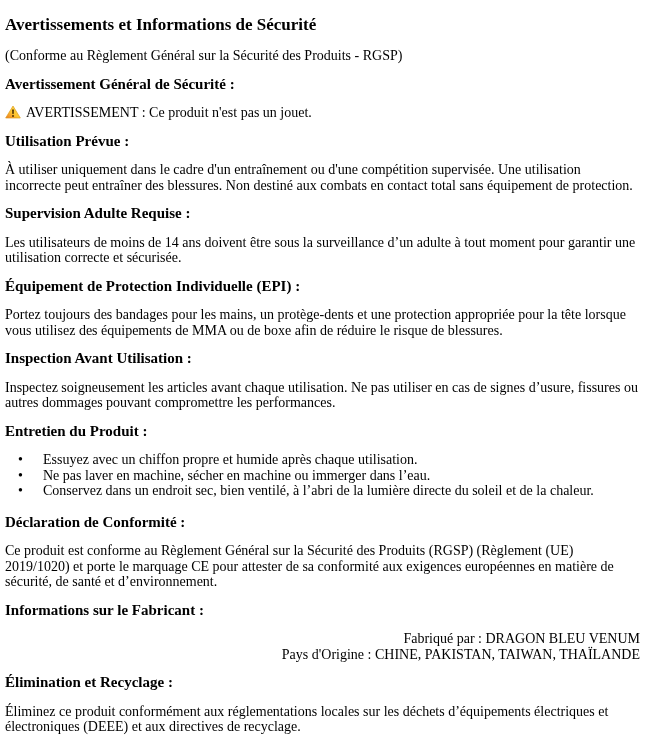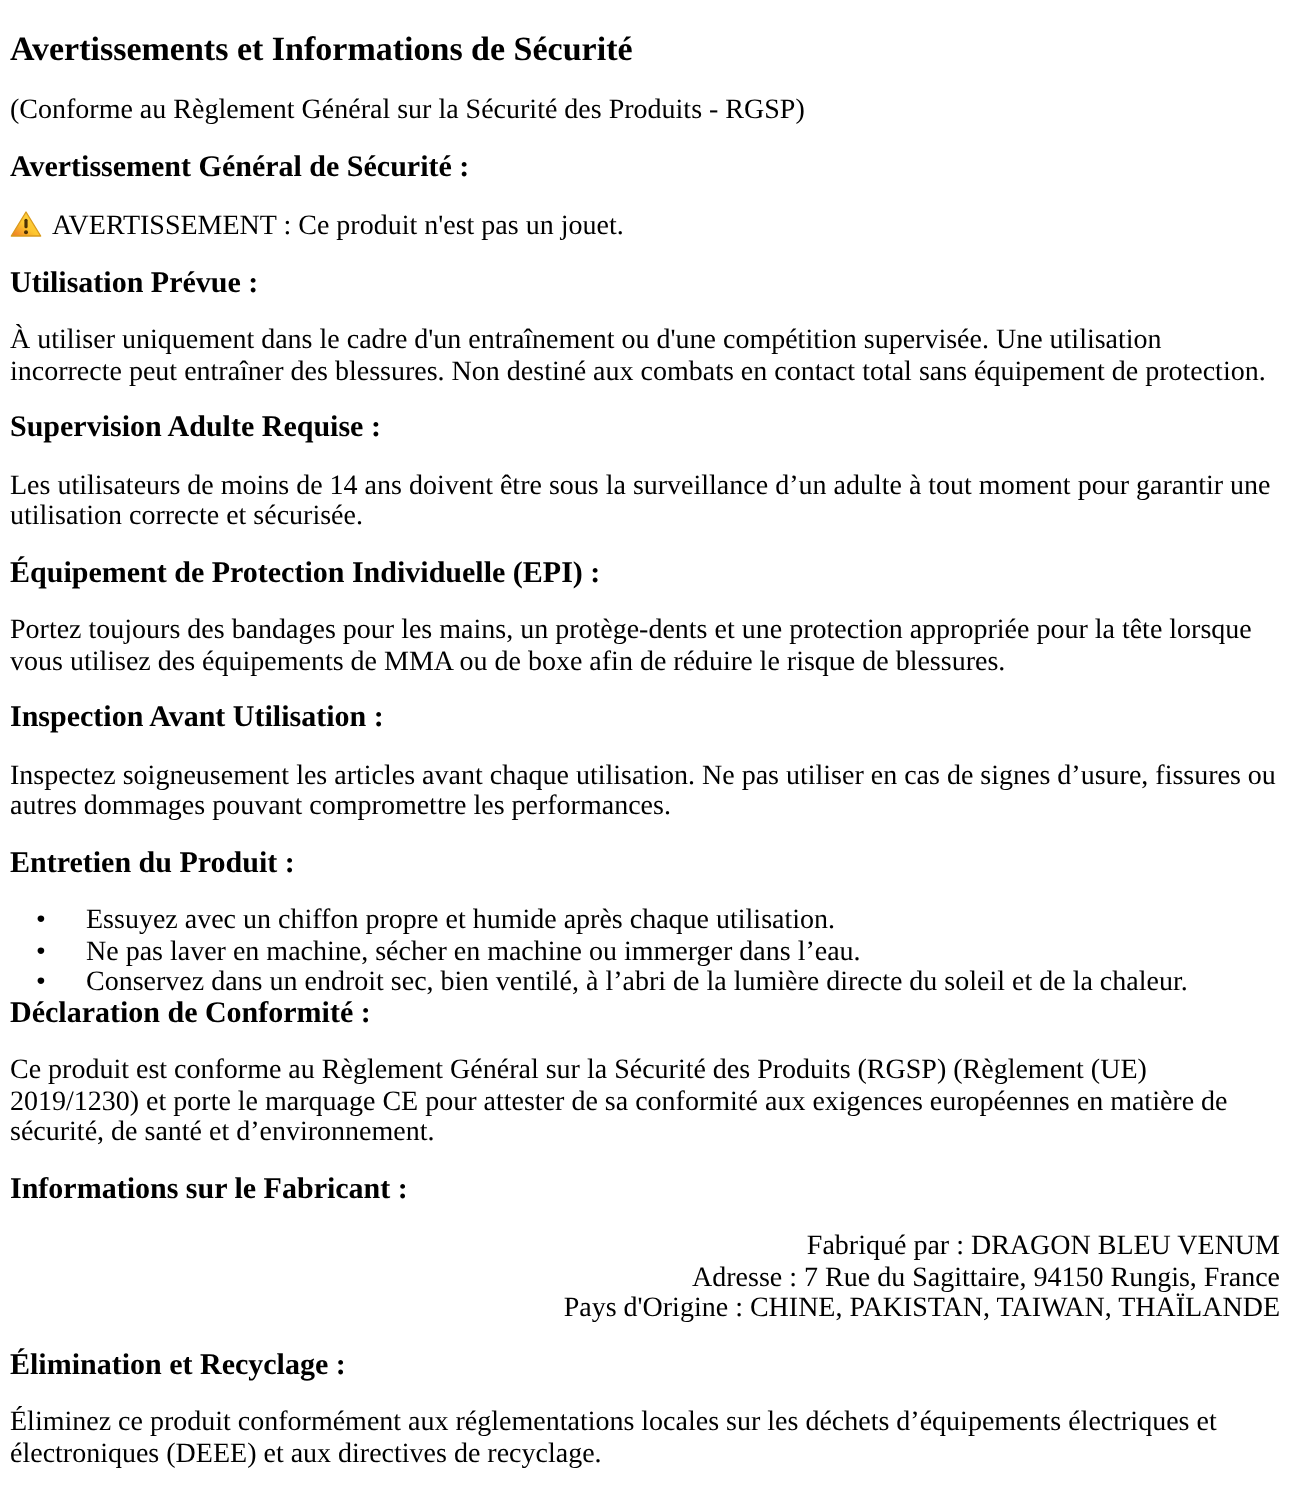--- a/index.html
+++ b/index.html
@@ -12,21 +12,21 @@
     line-height: 15.5px;
   }
   .doc-title {
     font-size: 17px;
     line-height: 20px;
     font-weight: bold;
     margin: 12px 0 13px 0;
   }
   p { margin: 13px 0; }
   .heading { font-weight: bold; font-size: 15px; }
-  .no-top { margin-top: 0; }
+  .no-top { margin-top: 16px; }
   .bullet-list { margin: 13px 0 0 0; }
   .bullet-row { position: relative; padding-left: 38px; }
   .bullet-dot { position: absolute; left: 13px; top: 0; }
   .mfg-line { display: block; text-align: right; }
   b { font-weight: normal; }
   .warn-icon { display: inline-block; margin-right: 5px; }
   .warn-icon svg { vertical-align: -2px; }
 </style>
 </head>
 <body>
@@ -77,26 +77,25 @@
       <span class="bullet-dot">•</span>
       <span>Ne pas laver en machine, sécher en machine ou immerger dans l’eau.</span>
     </div>
     <div class="bullet-row">
       <span class="bullet-dot">•</span>
       <span>Conservez dans un endroit sec, bien ventilé, à l’abri de la lumière directe du soleil et de la chaleur.</span>
     </div>
   </div>
 
   <p class="heading no-top">Déclaration de Conformité :</p>
-  <p>Ce produit est conforme au Règlement Général sur la Sécurité des Produits (RGSP) (Règlement (UE) 2019/1230) et porte le marquage CE pour attester de sa conformité aux exigences européennes en matière de sécurité, de santé et d’environnement.</p>
+  <p>Ce produit est conforme au Règlement Général sur la Sécurité des Produits (RGSP) (Règlement (UE) 2019/1020) et porte le marquage CE pour attester de sa conformité aux exigences européennes en matière de sécurité, de santé et d’environnement.</p>
 
   <p class="heading">Informations sur le Fabricant :</p>
 
   <p>
     <span class="mfg-line"><b>Fabriqué par</b><span> : DRAGON BLEU VENUM</span></span>
-    <span class="mfg-line"><b>Adresse</b><span> : 7 Rue du Sagittaire, 94150 Rungis, France</span></span>
     <span class="mfg-line"><b>Pays d'Origine</b><span> : CHINE, PAKISTAN, TAIWAN, THAÏLANDE</span></span>
   </p>
 
   <p class="heading">Élimination et Recyclage :</p>
   <p>Éliminez ce produit conformément aux réglementations locales sur les déchets d’équipements électriques et électroniques (DEEE) et aux directives de recyclage.</p>
 
 </div>
 
 </body></html>

